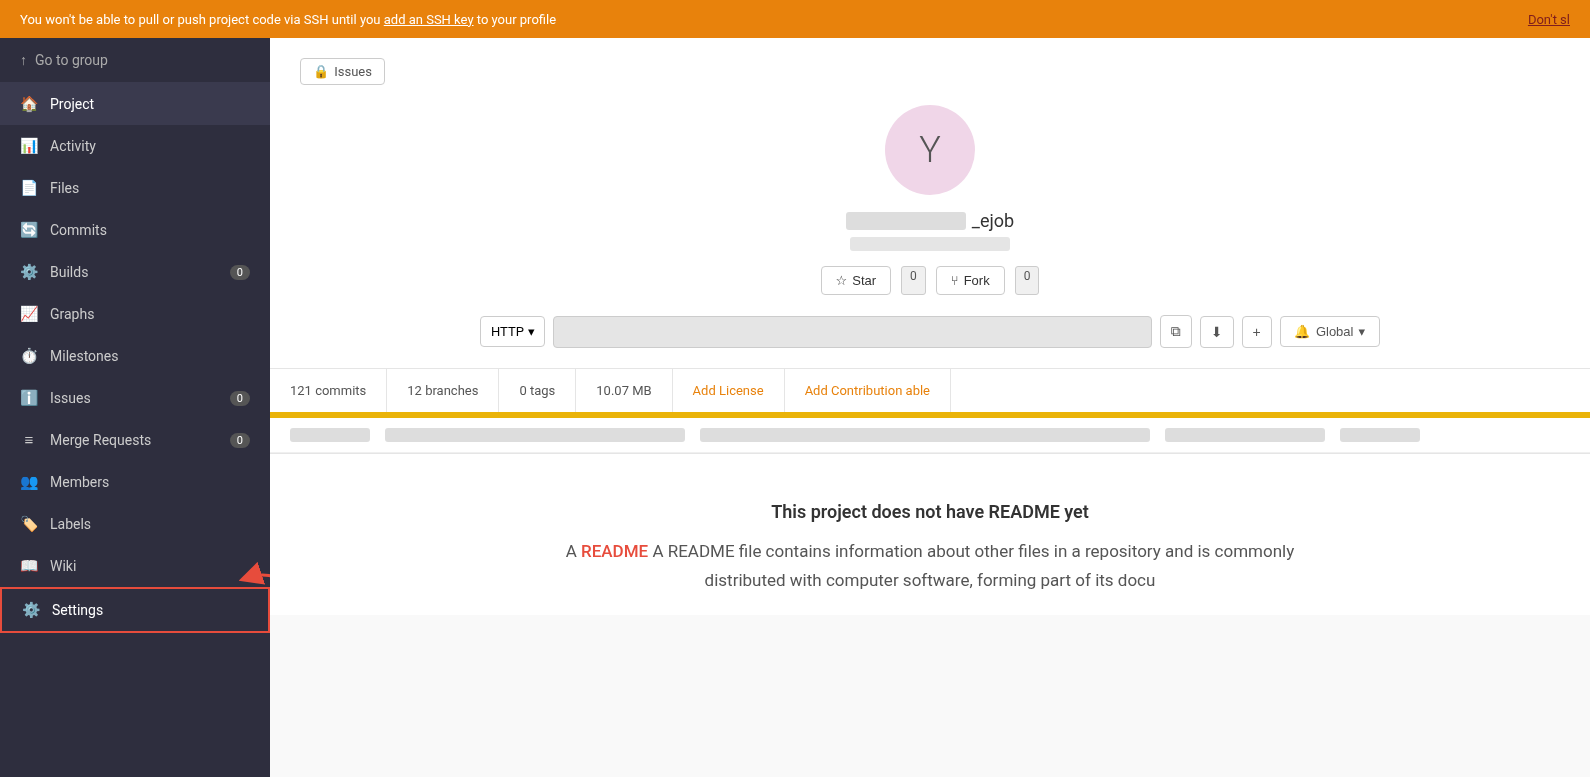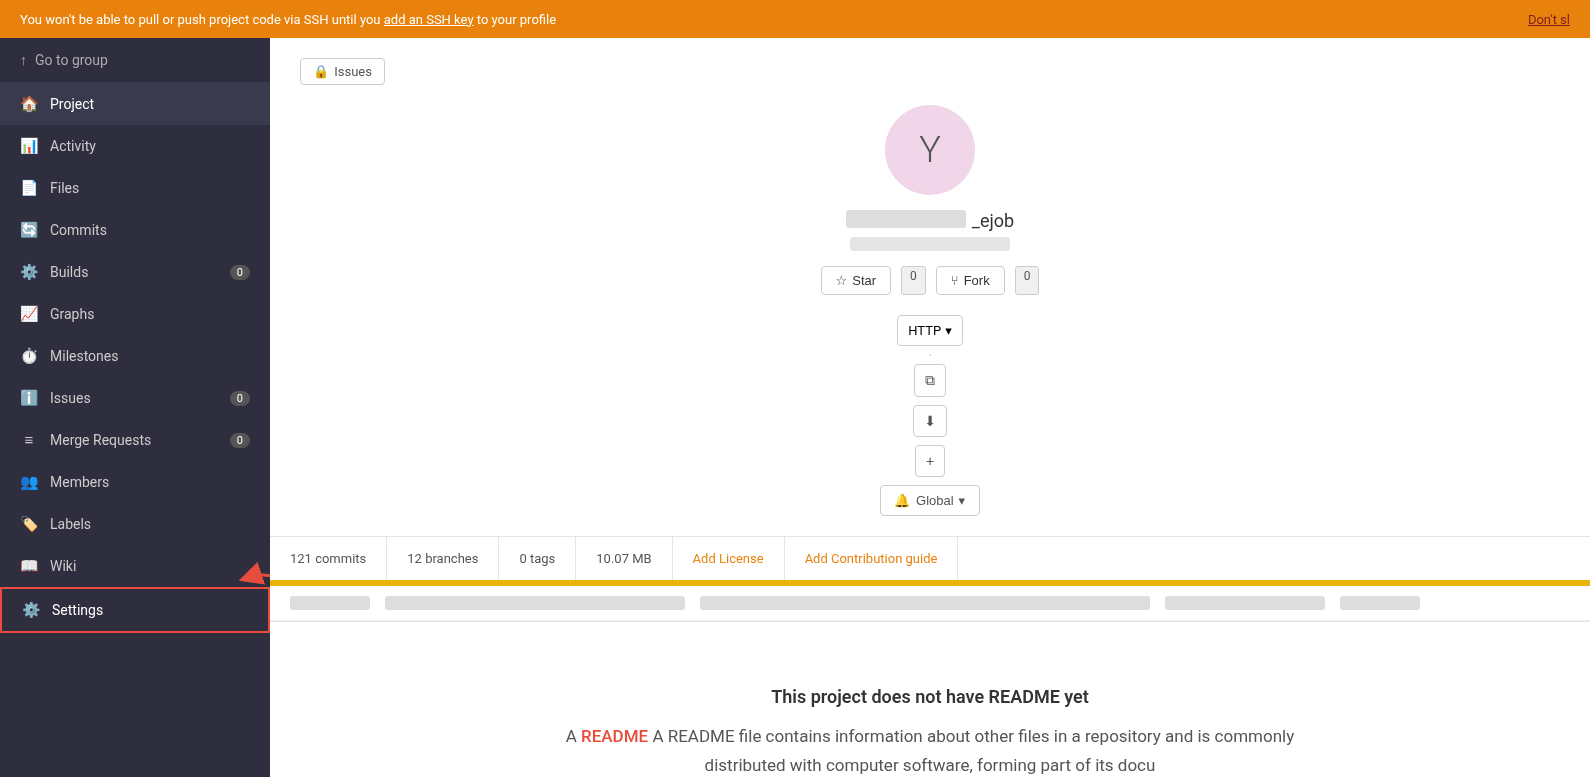--- a/index.html
+++ b/index.html
@@ -163,21 +163,20 @@
       color: #555;
     }
 
     
     .url-bar {
       display: flex;
       align-items: center;
       gap: 8px;
       width: 100%;
       max-width: 900px;
-      flex-direction: column;
     }
     .protocol-select {
       border: 1px solid #ccc;
       padding: 7px 10px;
       border-radius: 4px;
       font-size: 13px;
       background: #fff;
       cursor: pointer;
       display: flex;
       align-items: center;
@@ -254,21 +253,21 @@
       border-radius: 3px;
     }
     .blurred-sm { width: 80px; }
     .blurred-md { width: 160px; }
     .blurred-lg { width: 300px; }
     .blurred-xl { width: 450px; }
 
     
     .readme-section {
       background: #fff;
-      padding: 64px 30px 20px;
+      padding: 47px 30px 20px;
       text-align: center;
     }
     .readme-title {
       font-size: 18px;
       font-weight: 600;
       color: #333;
       margin-bottom: 15px;
     }
     .readme-text {
       font-size: 17px;
@@ -406,21 +405,21 @@
       <div class="private-badge">
         <span>🔒</span>
         <span>Issues</span>
       </div>
 
       <div class="avatar-circle">
         <span>Y</span>
       </div>
 
       <div class="project-name-area">
-        <div style="display:flex; align-items:flex-start; gap:6px; justify-content:center; margin-bottom:6px;">
+        <div style="display:flex; align-items:center; gap:6px; justify-content:center; margin-bottom:6px;">
           <div class="blurred-block" style="width:120px; height:18px; background:#ddd; border-radius:3px; display:inline-block;"></div>
           <span style="color:#333; font-size:18px;">_ejob</span>
         </div>
         <div class="project-sub-blurred"></div>
       </div>
 
       <div class="project-actions">
         <button class="btn-action">
           <span>☆</span>
           <span>Star</span>
@@ -467,21 +466,21 @@
       <div class="stat-item">
         <span>0 tags</span>
       </div>
       <div class="stat-item">
         <span>10.07 MB</span>
       </div>
       <div class="stat-link">
         <span>Add License</span>
       </div>
       <div class="stat-link">
-        <span>Add Contribution guide</span>
+        <span>Add Contribution able</span>
       </div>
     </div>
 
     <div class="file-browser">
       <div class="file-row">
         <div class="blurred-block blurred-sm"></div>
         <div class="blurred-block blurred-lg"></div>
         <div class="blurred-block blurred-xl"></div>
         <div class="blurred-block blurred-md"></div>
         <div class="blurred-block blurred-sm"></div>

